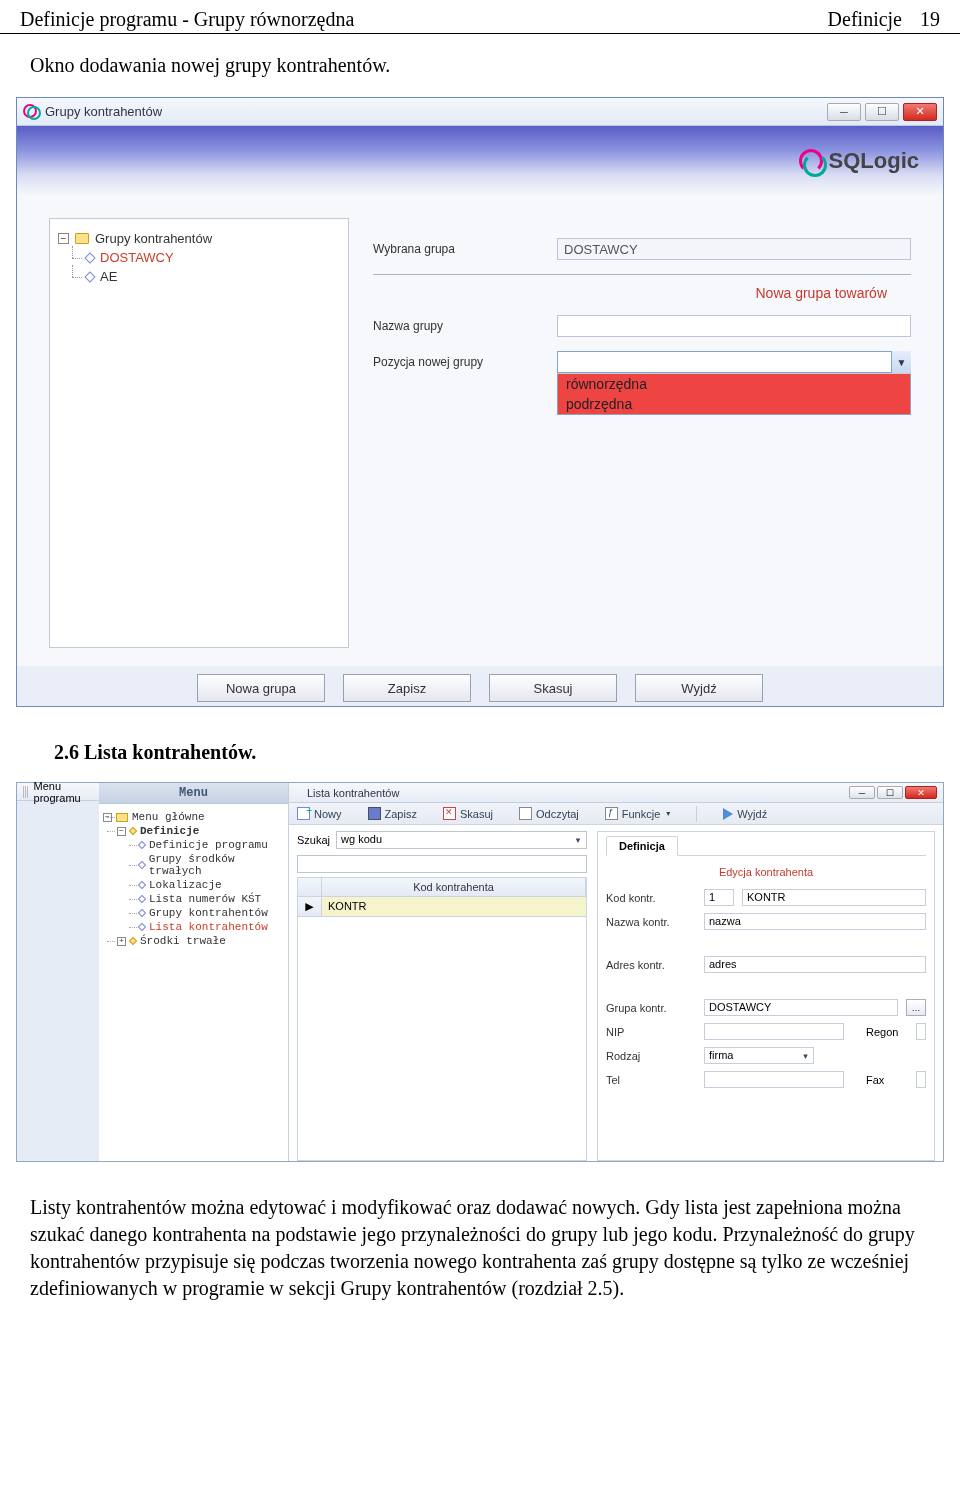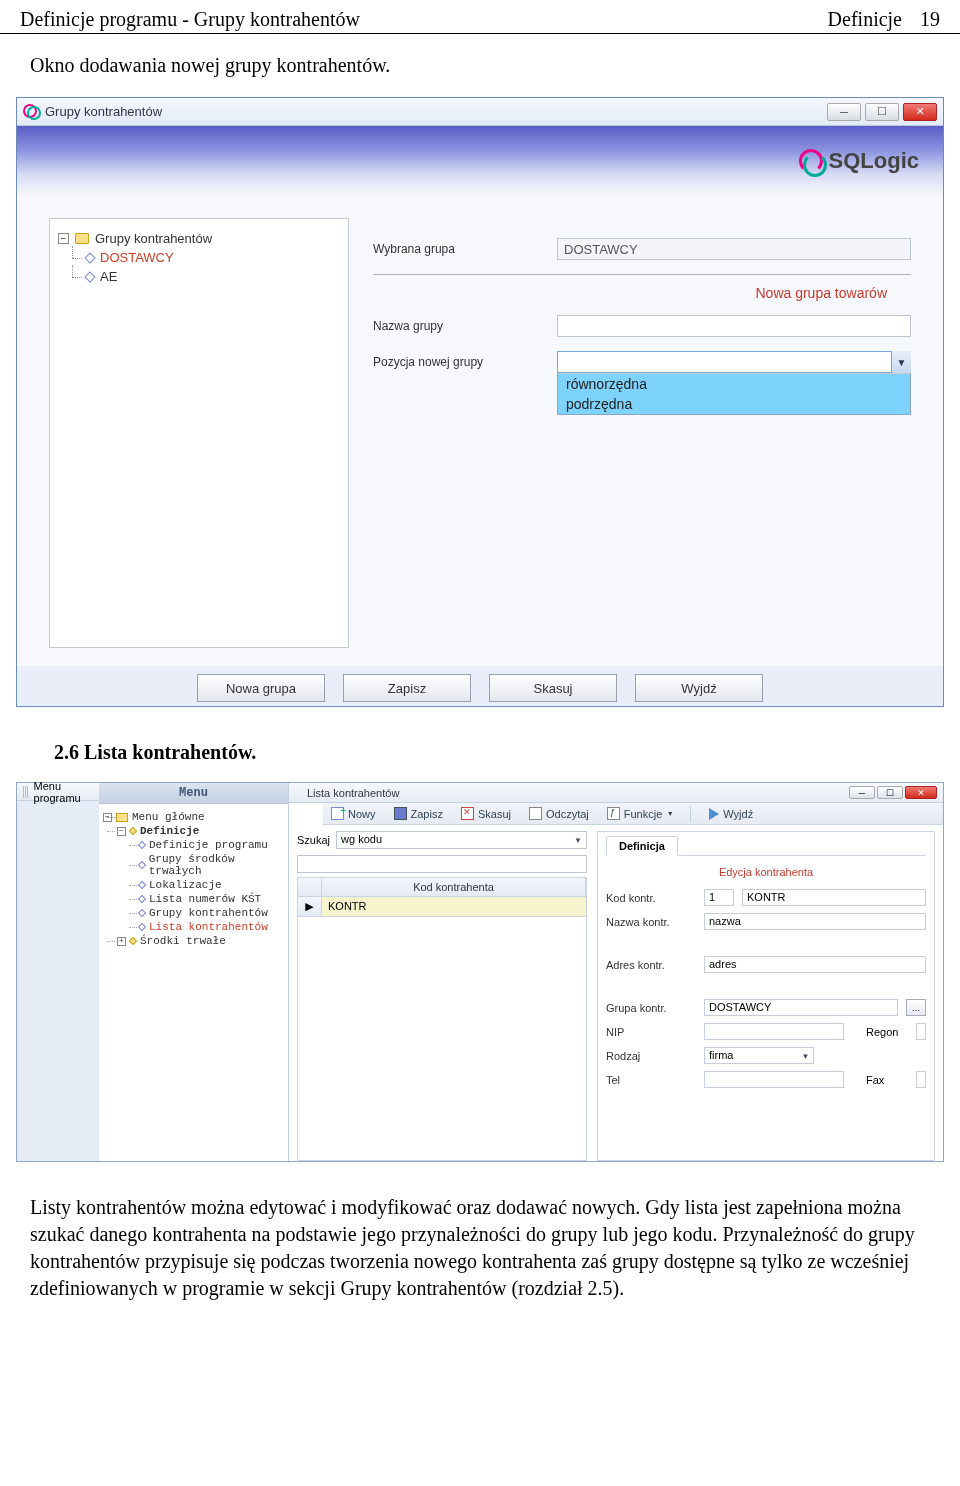--- a/index.html
+++ b/index.html
@@ -45,21 +45,21 @@
   .form-panel { flex: 1; padding-top: 6px; }
   .frow { display: flex; align-items: center; gap: 14px; margin: 14px 0; }
   .frow .flabel { width: 170px; font-size: 12px; color: #333; }
   .txt-ro { flex: 1; height: 22px; border: 1px solid #bfc4d2; background: #f4f5fb; padding: 3px 6px; color: #555; font-size: 13px; }
   .hr-line { border: none; border-top: 1px solid #aeb2c4; margin: 6px 0 10px; }
   .section-red { color: #c73a2e; font-size: 14px; text-align: right; padding-right: 24px; margin: 6px 0 10px; }
   .txt { flex: 1; height: 22px; border: 1px solid #bfc4d2; background: #fff; padding: 3px 6px; font-size: 13px; }
   .combo-wrap { flex: 1; position: relative; }
   .combo { width: 100%; height: 22px; border: 1px solid #7aa7d3; background: #fff; padding: 3px 6px; font-size: 13px; }
   .combo-arrow { position: absolute; right: 0; top: 0; width: 20px; height: 22px; background: linear-gradient(#e6eefa,#c7d8ef); border-left: 1px solid #7aa7d3; display: flex; align-items: center; justify-content: center; font-size: 10px; color: #335; }
-  .combo-list { position: absolute; left: 0; right: 0; top: 22px; background: #7dd3fc; border: 1px solid #8aa5c4; border-top: 1px solid #ccc; }
+  .combo-list { position: absolute; left: 0; right: 0; top: 22px; background: #ef4444; border: 1px solid #8aa5c4; border-top: 1px solid #ccc; }
   .combo-list .opt { padding: 2px 8px; font-size: 14px; color: #222; }
 
   .win1-buttons { display: flex; gap: 18px; justify-content: center; padding: 8px 0 4px; }
   .btn { min-width: 128px; height: 28px; border: 1px solid #9aa1ae; border-radius: 0; background: linear-gradient(#fefefe,#e4e7ef); font-size: 13px; color: #333; display: flex; align-items: center; justify-content: center; }
 
   
   .win2 { margin: 4px 16px 22px; border: 1px solid #8fa8c6; background: #e5ecf6; font-family: Tahoma, Arial, sans-serif; font-size: 11px; display: flex; height: 380px; }
   .menu-titlebar { display: flex; align-items: center; height: 18px; background: linear-gradient(#f6f8fc,#e6ecf5); border-bottom: 1px solid #c4cfdf; padding: 0 6px; }
   .menu-titlebar .grip { width: 6px; height: 12px; background: repeating-linear-gradient(90deg,#bbb 0 1px,transparent 1px 2px); margin-right: 6px; }
   .win2-split { display: flex; flex: 1; min-height: 0; }
@@ -76,21 +76,21 @@
   .mini-diamond { width: 6px; height: 6px; transform: rotate(45deg); border: 1px solid #7a88d6; background: #fff; }
   .mini-diamond.gold { border-color: #c9a21a; background: #fce08a; }
   .lt-row.sel .lbl { color: #c93e27; }
   .lt-row.bold .lbl { font-weight: bold; }
 
   .right-pane { flex: 1; display: flex; flex-direction: column; background: #fff; }
   .rp-titlebar { display: flex; align-items: center; height: 20px; background: linear-gradient(#f6f8fc,#e6ecf5); border-bottom: 1px solid #c4cfdf; padding: 0 6px; }
   .rp-titlebar .rp-title { flex: 1; color: #334; font-size: 11px; }
   .rp-titlebar .rp-min { width: 26px; height: 13px; border: 1px solid #aaa; background: linear-gradient(#fff,#dde3ec); border-radius: 2px; margin-right: 2px; font-size: 9px; display: flex; align-items: center; justify-content: center; }
   .rp-titlebar .rp-close { width: 32px; height: 13px; background: linear-gradient(#f07a72,#d4291d); border: 1px solid #a22; border-radius: 2px; color: #fff; font-size: 9px; display: flex; align-items: center; justify-content: center; }
-  .toolbar { display: flex; align-items: center; gap: 18px; height: 22px; padding: 0 8px; background: linear-gradient(#f0f3f9,#e5eaf3); border-bottom: 1px solid #cad4e3; font-size: 11px; color: #345; margin-left: 34px; }
+  .toolbar { display: flex; align-items: center; gap: 26px; height: 22px; padding: 0 8px; background: linear-gradient(#f0f3f9,#e5eaf3); border-bottom: 1px solid #cad4e3; font-size: 11px; color: #345; }
   .tb-item { display: flex; align-items: center; gap: 4px; }
   .tb-ic { width: 13px; height: 13px; display: inline-block; }
   .ic-new { background: #fff; border: 1px solid #7a88d6; position: relative; }
   .ic-new::after { content: "+"; position: absolute; color: #2a7; font-size: 10px; right: -3px; top: -3px; }
   .ic-save { background: #6a7bcf; border: 1px solid #455; }
   .ic-del { background: #fff; border: 1px solid #c44; position: relative; }
   .ic-del::after { content: "✕"; color: #c44; font-size: 9px; position: absolute; left: 1px; top: -1px; }
   .ic-refresh { border: 1px solid #888; background: #fff; }
   .ic-func { border: 1px solid #888; background: #fff; position: relative; }
   .ic-func::after { content: "ƒ"; font-size: 9px; font-style: italic; position: absolute; left: 2px; top: -1px; }
@@ -126,21 +126,21 @@
   .drow .dl2 { width: 56px; padding-left: 14px; }
   .drow .dsel { height: 17px; border: 1px solid #c7cddb; padding: 1px 18px 1px 4px; flex: 0 0 110px; position: relative; background: #fff; }
   .drow .dsel .sel-arrow { height: 15px; width: 15px; }
   .drow .btn-ell { width: 20px; height: 17px; border: 1px solid #aab; background: linear-gradient(#fff,#e7eaf2); font-size: 9px; display: flex; align-items: center; justify-content: center; }
   .drow.gap-top { margin-top: 26px; }
 </style>
 </head>
 <body>
 
 <div class="page-header">
-  <div class="title-left">Definicje programu - Grupy kontrahentów</div>
+  <div class="title-left">Definicje programu - Grupy równorzędna</div>
   <div class="title-right">
     <span>Definicje</span>
     <span class="page-num">19</span>
   </div>
 </div>
 
 <div class="intro">Okno dodawania nowej grupy kontrahentów.</div>
 
 <div class="win1">
   <div class="win1-titlebar">

